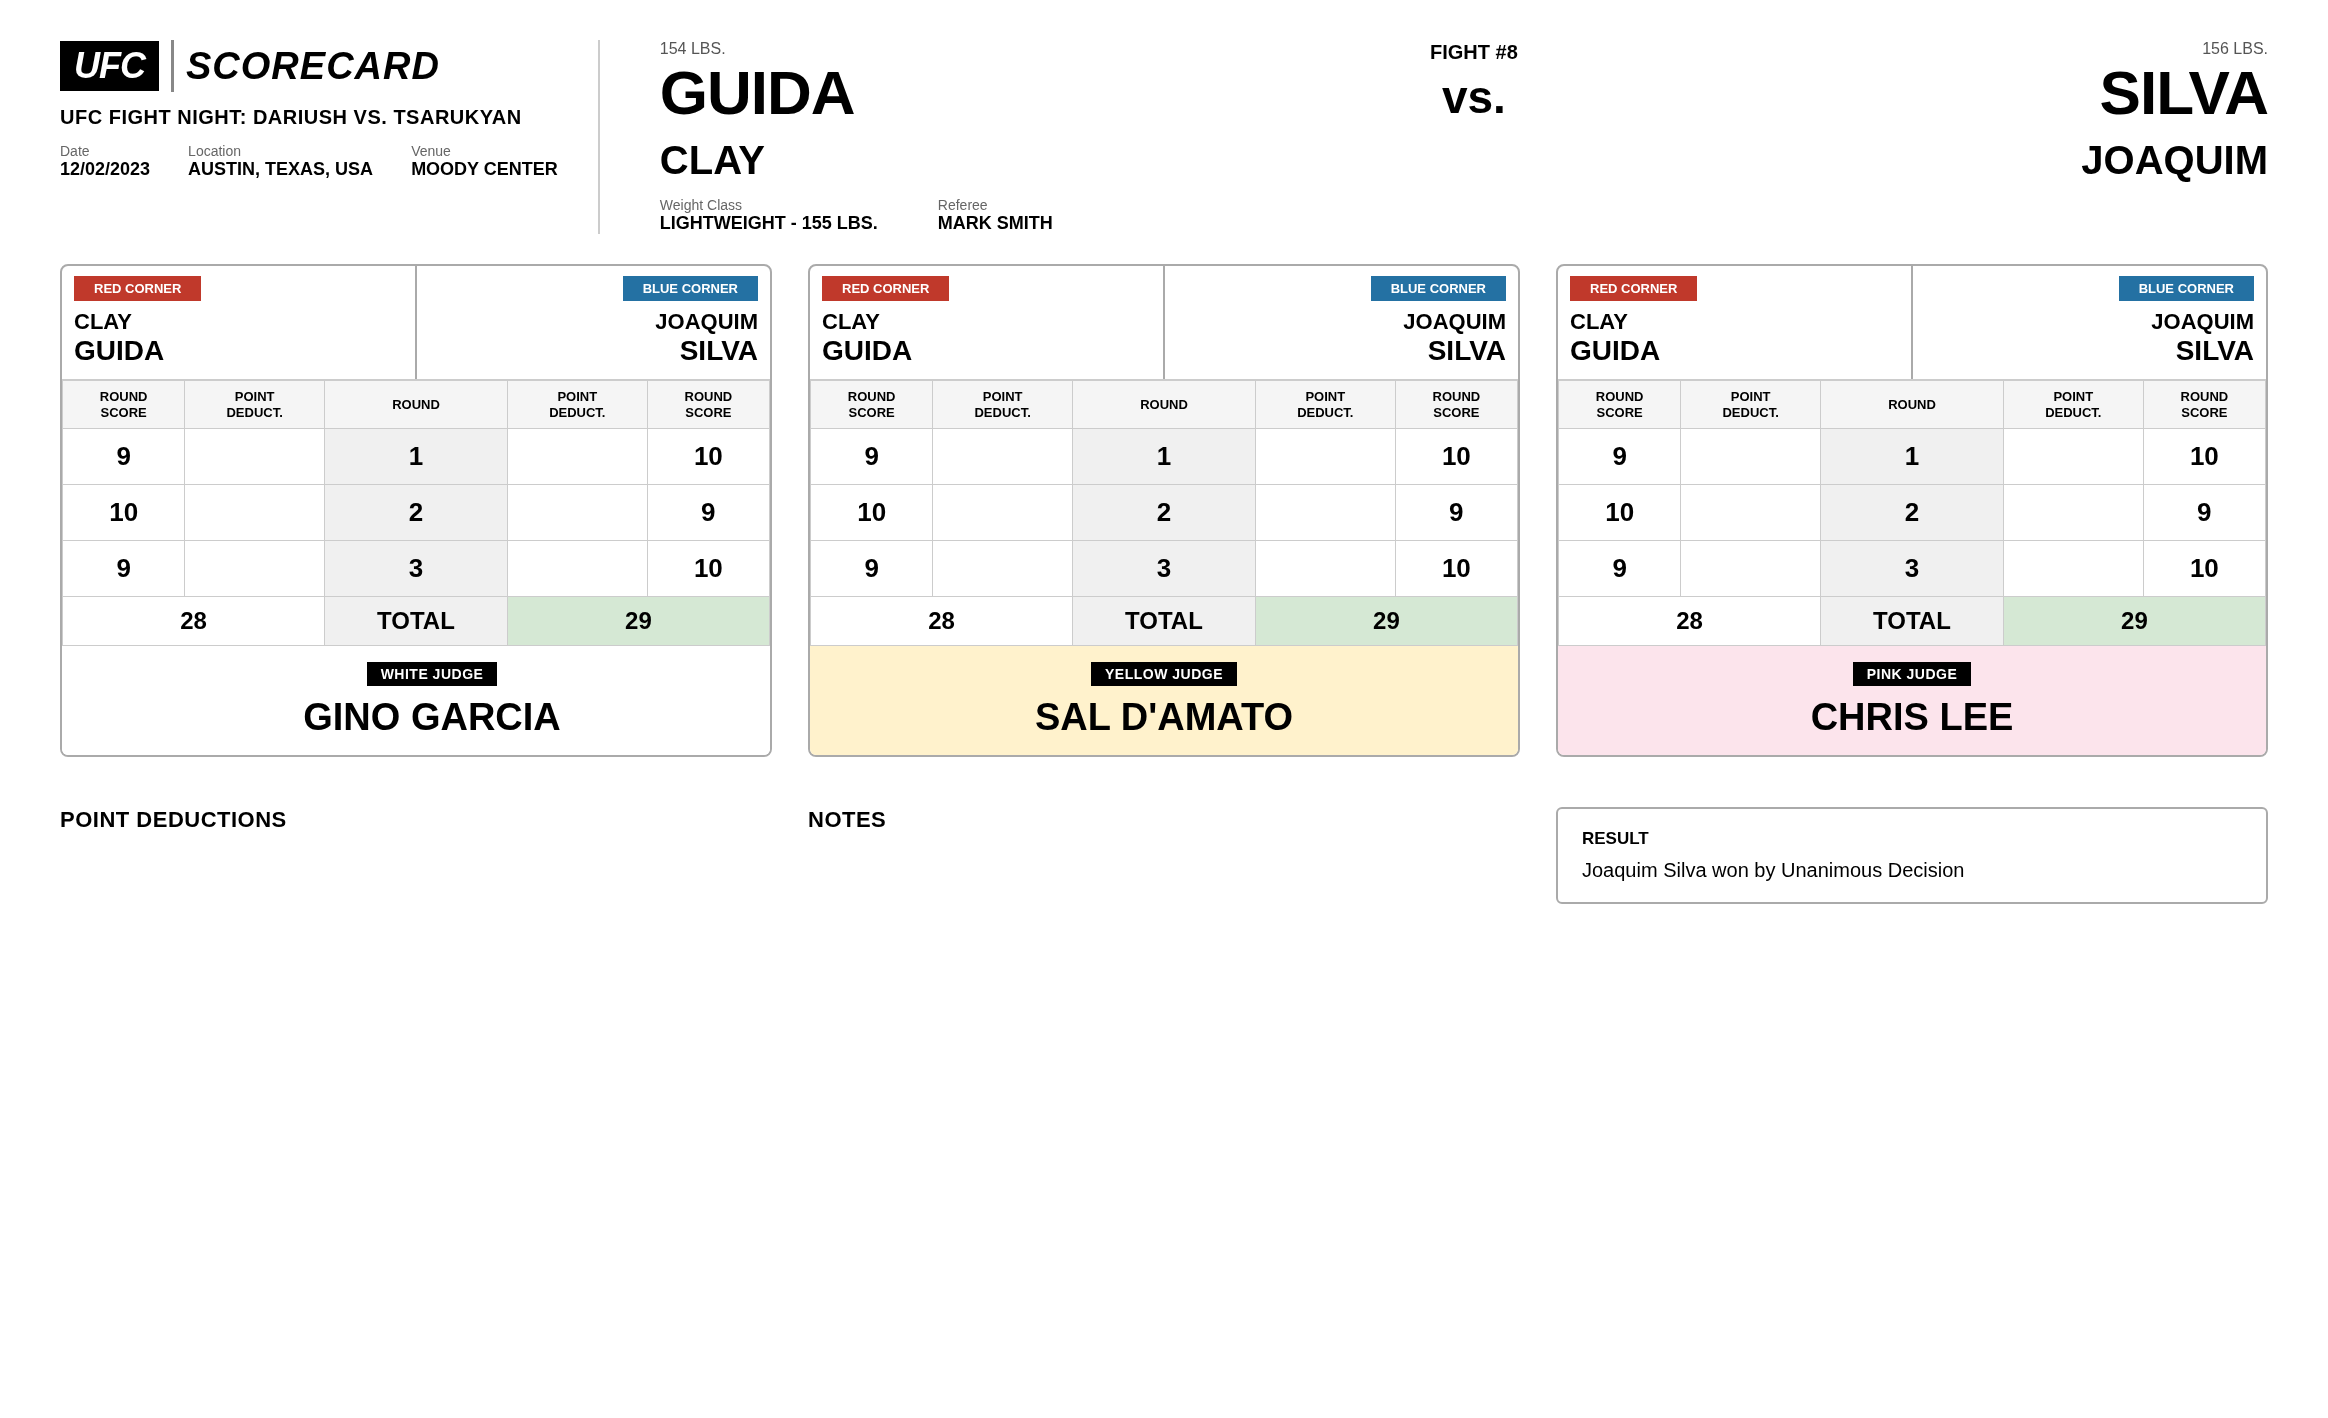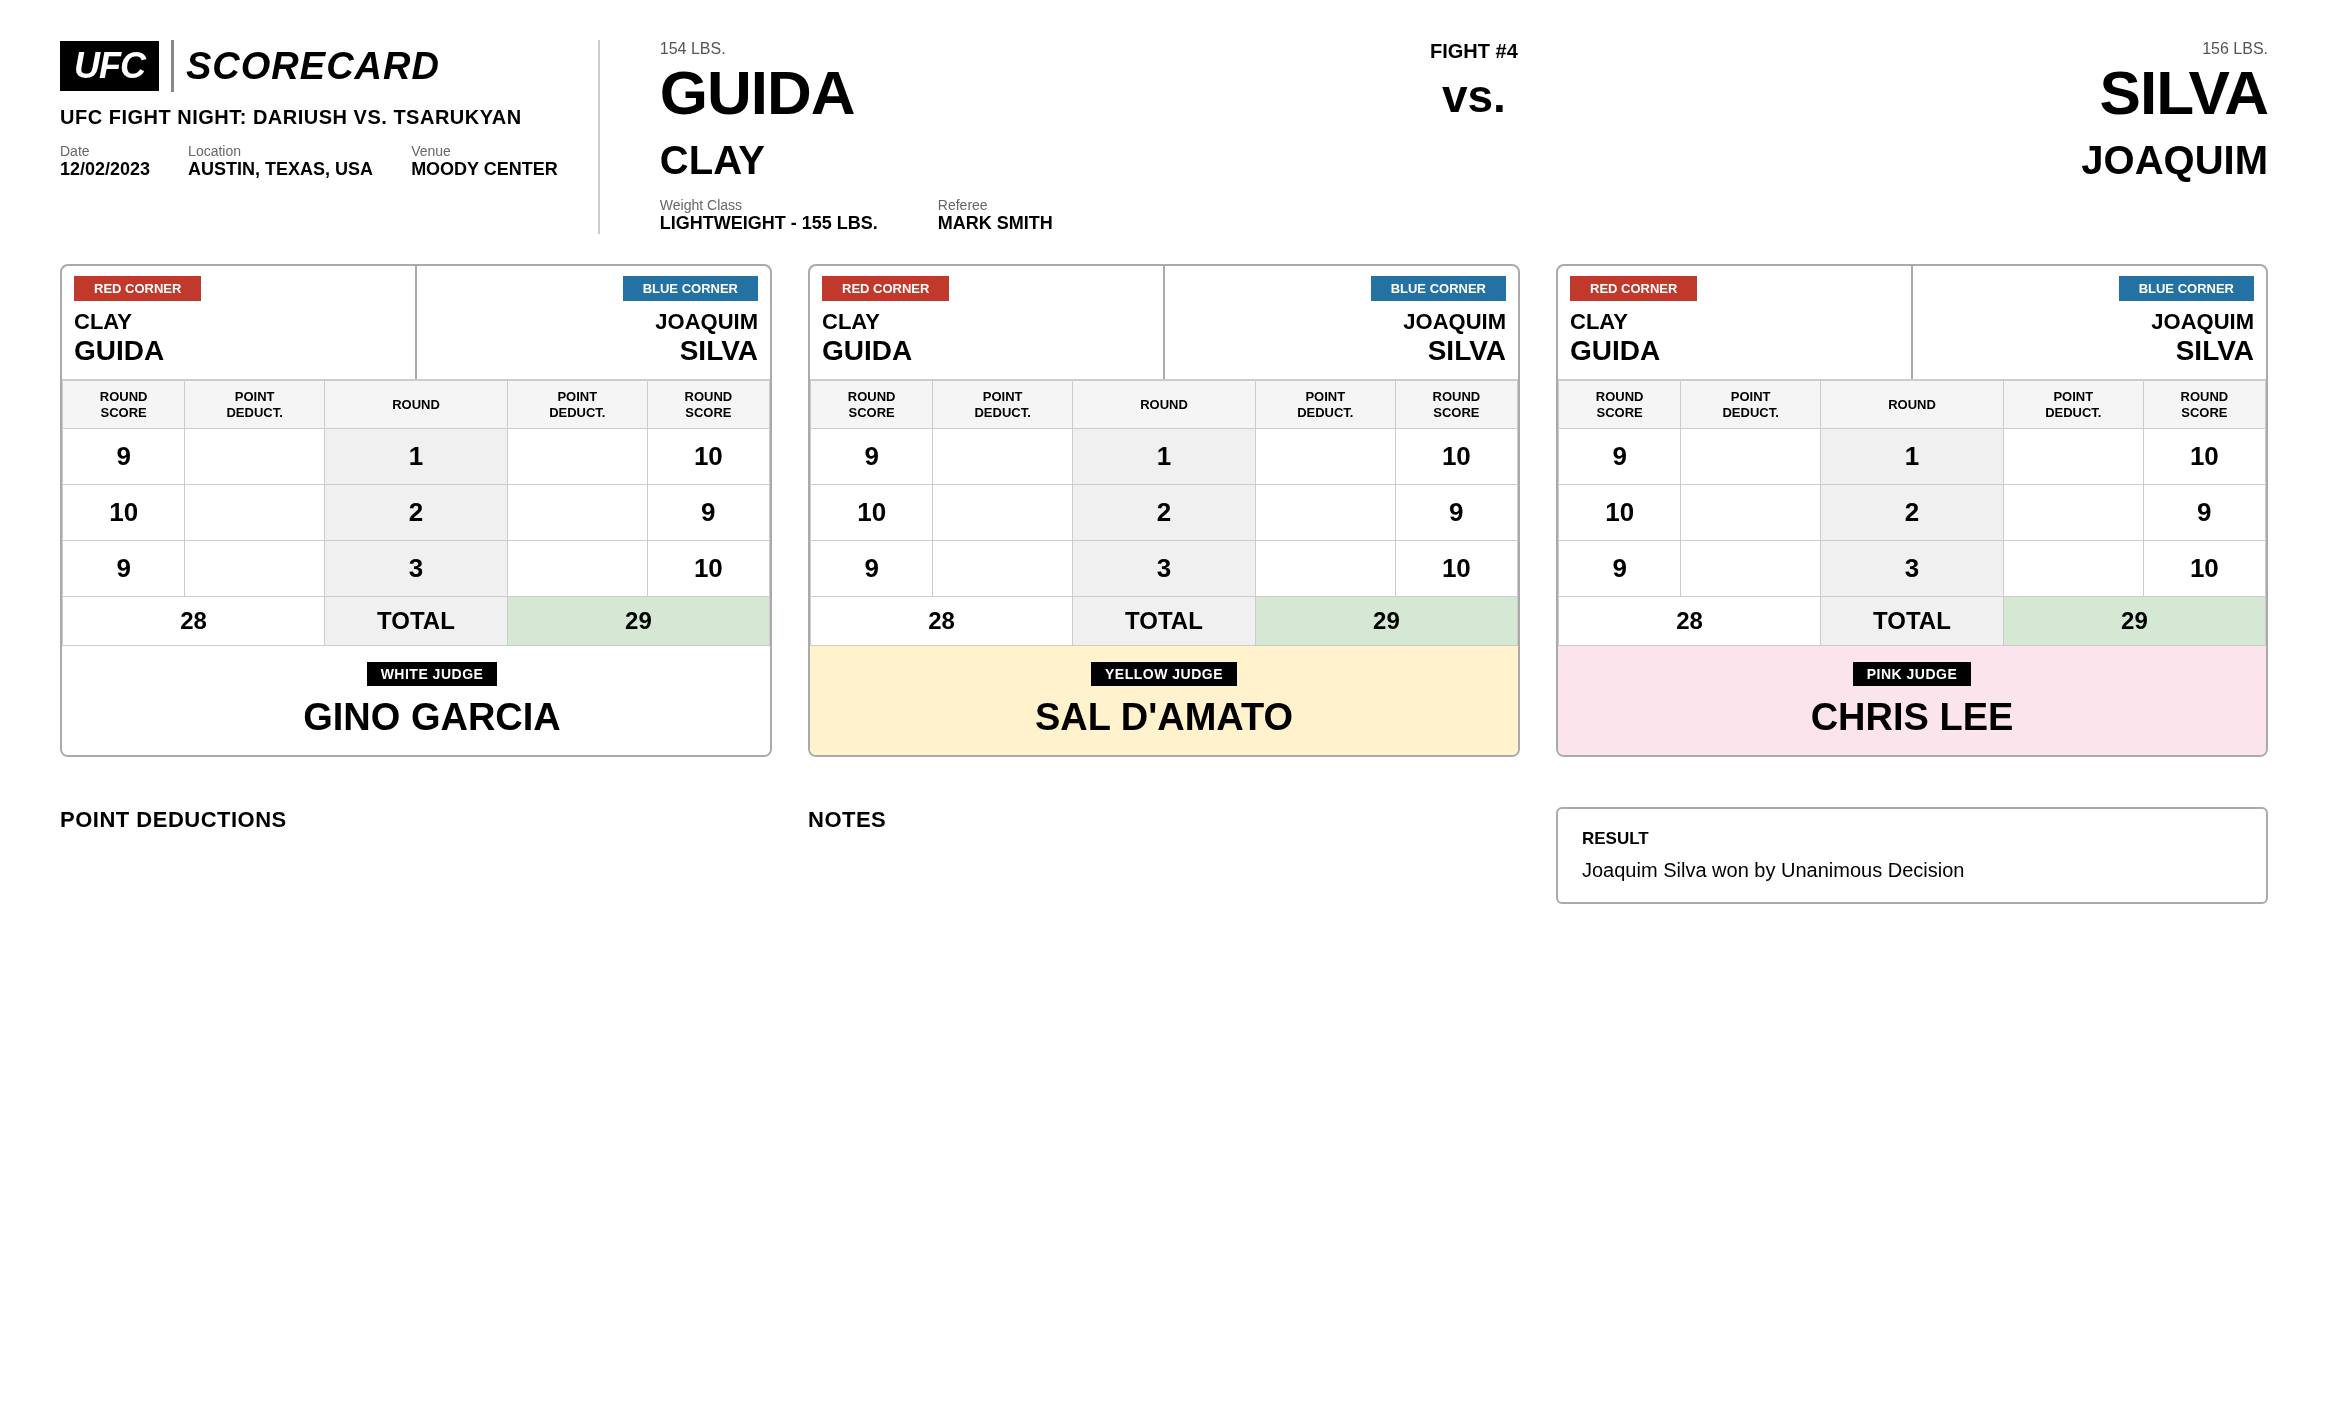--- a/index.html
+++ b/index.html
@@ -288,27 +288,27 @@
       </div>
       <div class="event-detail-item">
         <label>Venue</label>
         <div class="value">MOODY CENTER</div>
       </div>
     </div>
   </div>
 
   <div class="header-right">
     <div style="display:flex;flex-direction:column;width:100%;">
-      <div style="display:flex;align-items:flex-start;width:100%;margin-bottom:14px;">
+      <div style="display:flex;align-items:center;width:100%;margin-bottom:14px;">
         <div style="flex:1;">
           <div class="fighter-weight">154 LBS.</div>
           <div class="fighter-name-big">GUIDA</div>
         </div>
         <div style="padding:0 60px 0 80px;text-align:center;min-width:260px;">
-          <div class="fight-number">FIGHT #4</div>
+          <div class="fight-number">FIGHT #8</div>
           <div class="vs-text">vs.</div>
         </div>
         <div style="flex:1;text-align:right;">
           <div class="fighter-weight">156 LBS.</div>
           <div class="fighter-name-big">SILVA</div>
         </div>
       </div>
       <div style="display:flex;align-items:center;width:100%;padding-left:0;">
         <div style="flex:1;">
           <div style="font-size:40px;font-weight:900;color:#000;">CLAY</div>

